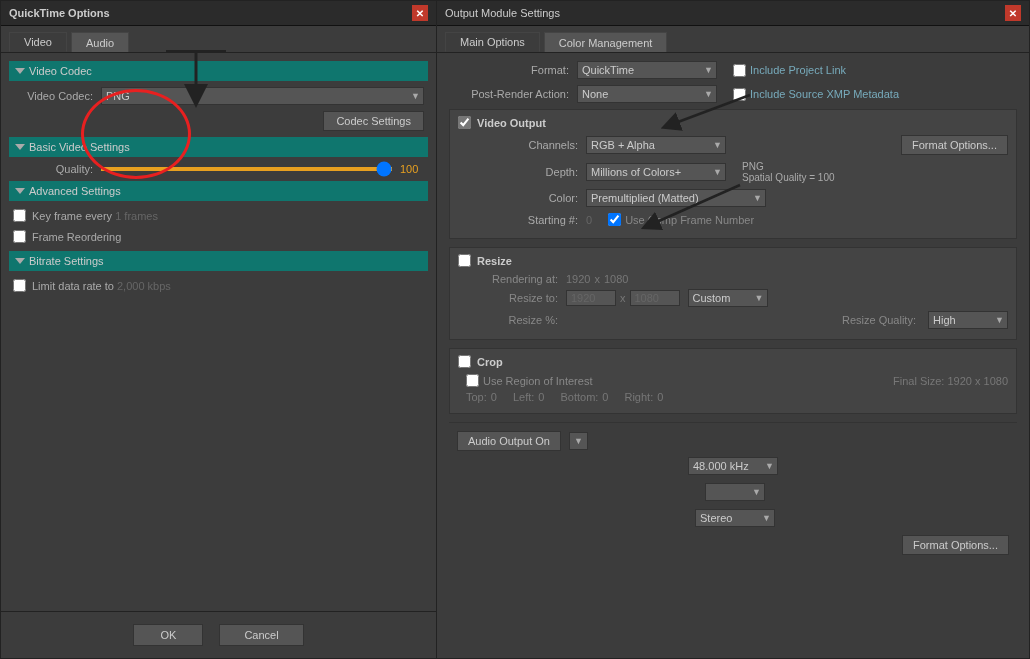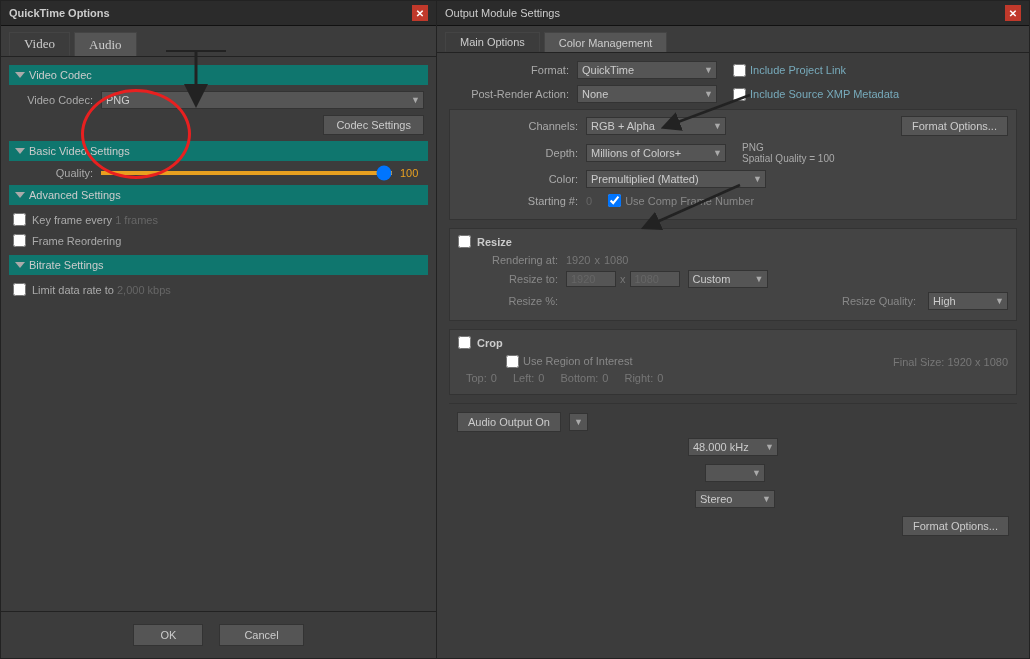--- a/index.html
+++ b/index.html
@@ -61,24 +61,23 @@
       padding: 6px 8px 0;
       gap: 4px;
       border-bottom: 1px solid #222;
     }
 
     .qt-tab {
       background: #555;
       color: #ccc;
       border: 1px solid #444;
       padding: 3px 14px;
-      font-size: 13px;
+      font-size: 11px;
       cursor: pointer;
       border-bottom: none;
-      font-family: Liberation Serif, serif;
     }
 
     .qt-tab.active {
       background: #3c3c3c;
       border-bottom: 1px solid #3c3c3c;
     }
 
     .qt-content {
       flex: 1;
       padding: 8px;
@@ -632,20 +631,24 @@
         </select>
         <span class="oms-dropdown-arrow">▼</span>
       </div>
       <div class="oms-checkbox-link">
         <input type="checkbox" style="">
         <span>Include Source XMP Metadata</span>
       </div>
     </div>
 
     <div class="oms-section">
+      <div class="oms-section-header">
+        <input type="checkbox" checked="" style="">
+        <span>Video Output</span>
+      </div>
 
       <div class="oms-field-row">
         <span class="oms-label">Channels:</span>
         <div class="oms-dropdown-wrapper">
           <select>
             <option>RGB + Alpha</option>
           </select>
           <span class="oms-dropdown-arrow">▼</span>
         </div>
         <button class="btn-format-options" style="margin-left:auto;">Format Options...</button>
@@ -725,21 +728,21 @@
       </div>
     </div>
 
     <div class="oms-section">
       <div class="oms-section-header">
         <input type="checkbox" style="">
         <span>Crop</span>
       </div>
 
       <div style="display:flex;align-items:center;gap:16px;margin-bottom:4px;padding-left:8px;">
-        <div style="display:flex;align-items:flex-start;gap:4px;margin-left:40px;">
+        <div style="display:flex;align-items:center;gap:4px;">
           <input type="checkbox" style="">
           <span style="color:#888;">Use Region of Interest</span>
         </div>
         <span style="color:#777;margin-left:auto;">Final Size: 1920 x 1080</span>
       </div>
 
       <div class="crop-field-row">
         <div class="crop-field">
           <span>Top:</span>
           <span>0</span>

